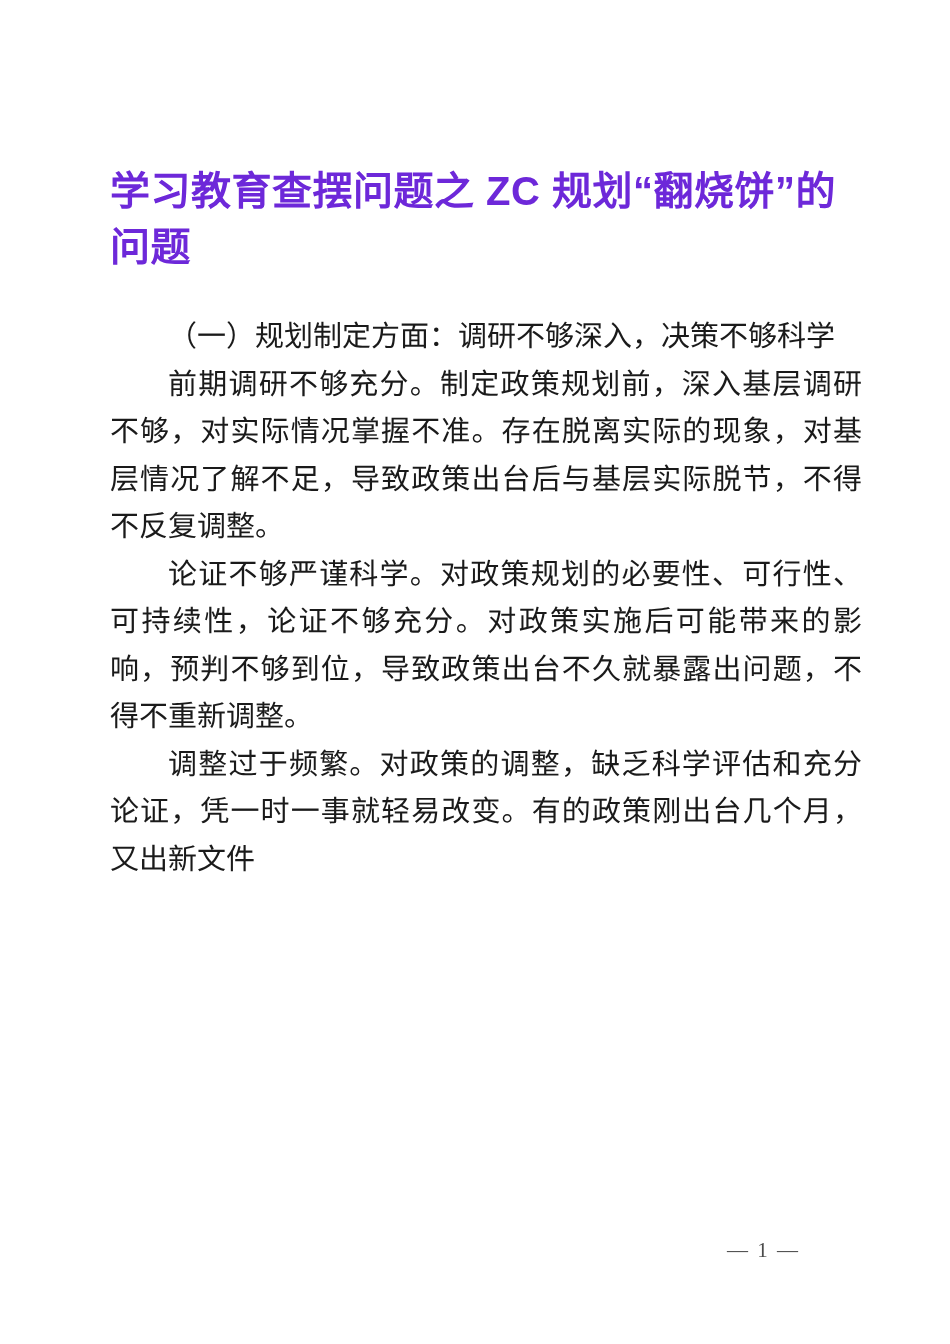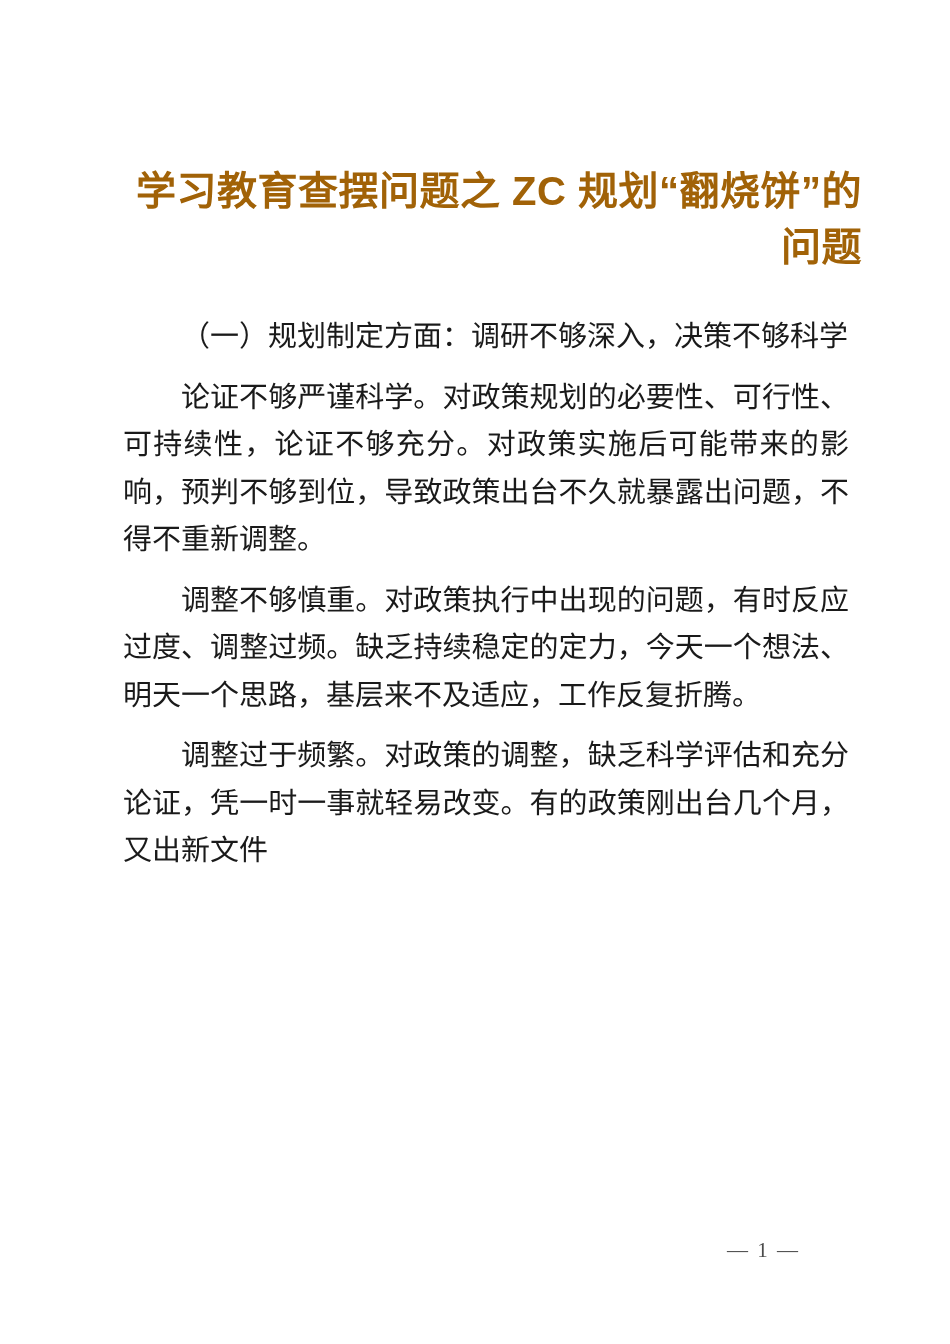--- a/index.html
+++ b/index.html
@@ -20,33 +20,33 @@
   .content {
     padding: 163px 88px 0 110px;
   }
   .doc-title {
     margin: 0 auto;
     max-width: 758px;
     font-family: "Liberation Sans", "DejaVu Sans", sans-serif;
     font-weight: 700;
     font-size: 40px;
     line-height: 56px;
-    text-align: right;
-    color: #a16207;
+    text-align: left;
+    color: #6d28d9;
     letter-spacing: 0.5px;
   }
   .body-text {
     margin-top: 38px;
     font-size: 29px;
     line-height: 47.5px;
     text-align: justify;
     text-justify: inter-ideograph;
   }
   .para {
-    margin: 13px;
+    margin: 0;
     padding: 0;
     text-indent: 2em;
   }
   .section-heading {
     font-weight: 400; 
   }
   .page-footer {
     position: absolute;
     top: 1238px;
     left: 0;
@@ -61,20 +61,20 @@
 </head>
 <body>
 
 <div class="page">
   <div class="content">
 
     <h1 class="doc-title">学习教育查摆问题之 ZC 规划“翻烧饼”的问题</h1>
 
     <div class="body-text">
       <p class="para section-heading">（一）规划制定方面：调研不够深入，决策不够科学</p>
+      <p class="para">前期调研不够充分。制定政策规划前，深入基层调研不够，对实际情况掌握不准。存在脱离实际的现象，对基层情况了解不足，导致政策出台后与基层实际脱节，不得不反复调整。</p>
       <p class="para">论证不够严谨科学。对政策规划的必要性、可行性、可持续性，论证不够充分。对政策实施后可能带来的影响，预判不够到位，导致政策出台不久就暴露出问题，不得不重新调整。</p>
-      <p class="para">调整不够慎重。对政策执行中出现的问题，有时反应过度、调整过频。缺乏持续稳定的定力，今天一个想法、明天一个思路，基层来不及适应，工作反复折腾。</p>
       <p class="para">调整过于频繁。对政策的调整，缺乏科学评估和充分论证，凭一时一事就轻易改变。有的政策刚出台几个月，又出新文件</p>
     </div>
   </div>
 
   <div class="page-footer">— 1 —</div>
 </div>
 
 </body></html>

